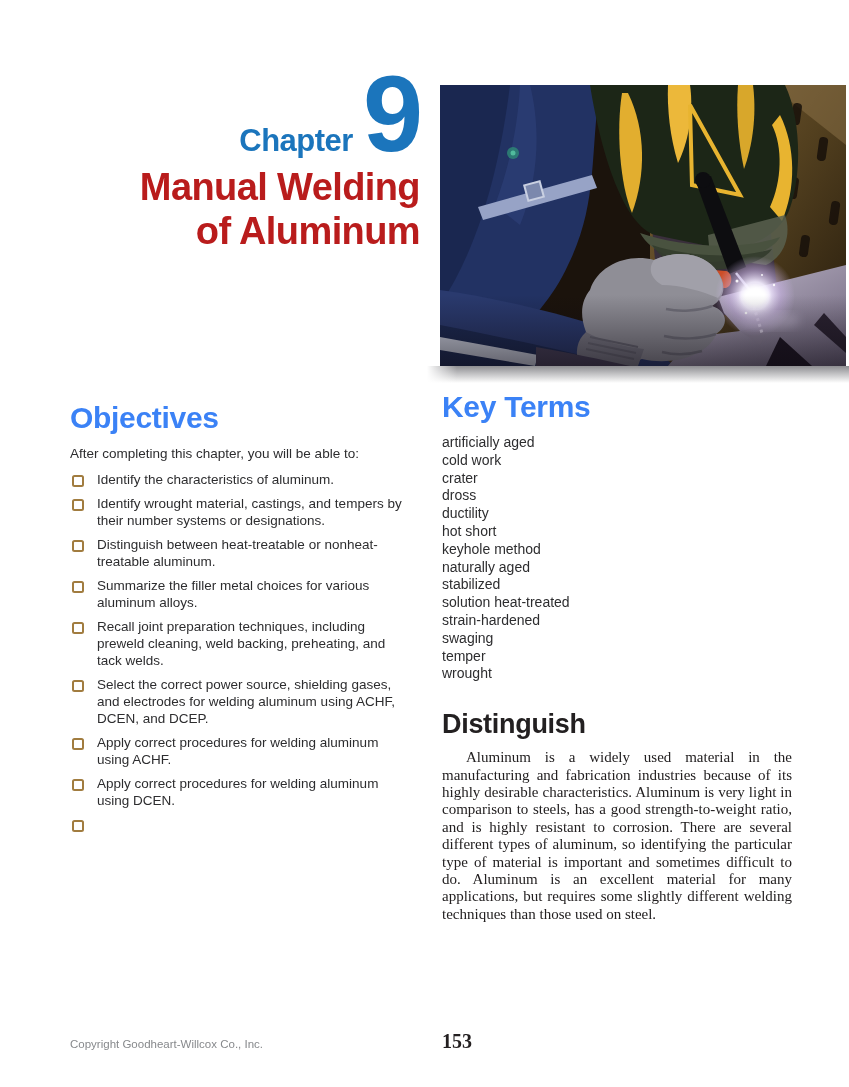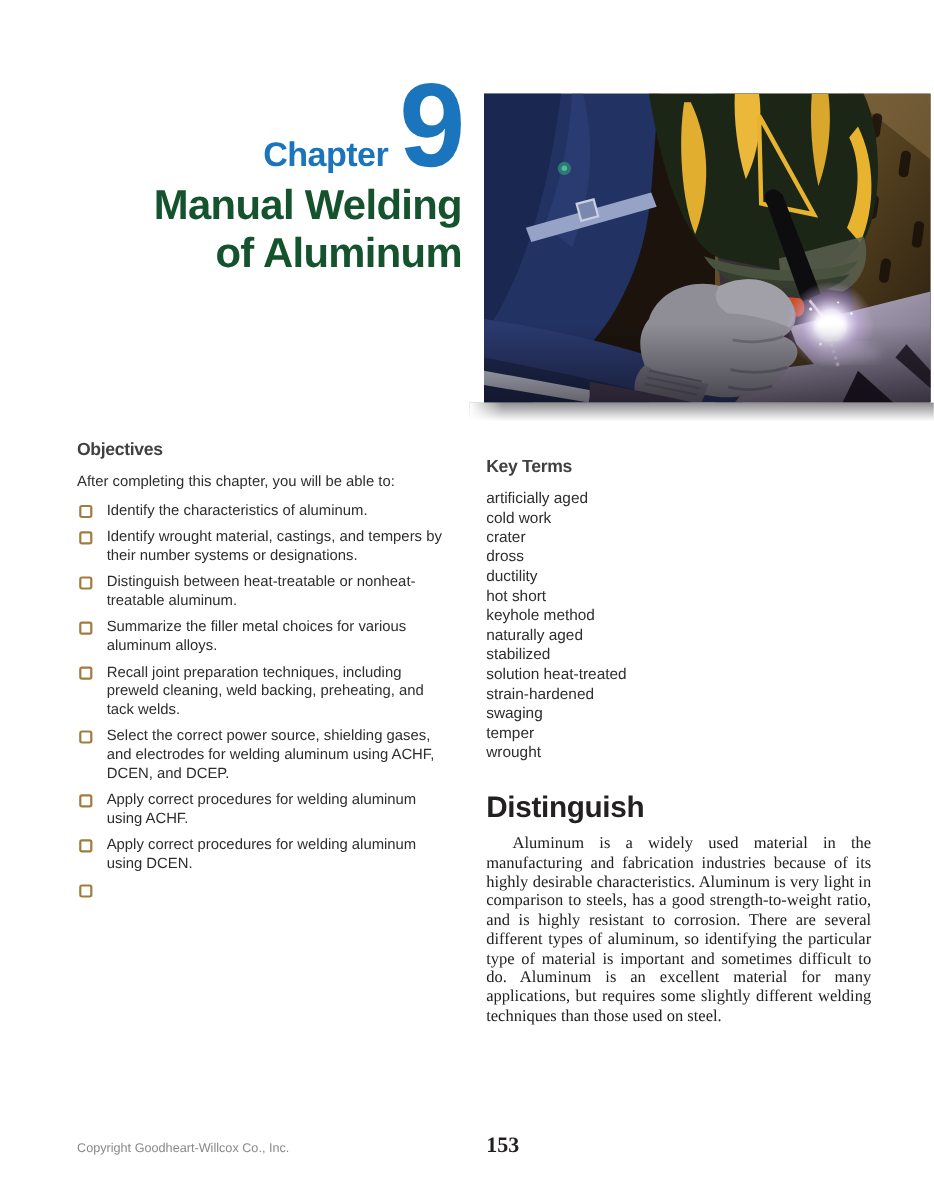--- a/index.html
+++ b/index.html
@@ -7,35 +7,35 @@
     position:relative; width:849px; height:1087px; background:#ffffff;
     overflow:hidden; font-family:"Liberation Sans", sans-serif;
   }
 
   
   .chapter-header { position:absolute; left:70px; top:70px; width:350px; text-align:right; }
   .chapter-line { display:flex; justify-content:flex-end; align-items:baseline; gap:10px; line-height:.82; }
   .chapter-word { font-size:31px; font-weight:bold; color:#1B75BC; letter-spacing:-.5px; }
   .chapter-num  { font-size:108px; font-weight:bold; color:#1B75BC; letter-spacing:-3px; }
   .chapter-title { margin:6px 0 0; font-size:38px; line-height:44px; font-weight:bold;
-                   color:#14532d; letter-spacing:-.6px; }
+                   color:#b91c1c; letter-spacing:-.6px; }
 
   
   .photo { position:absolute; left:440px; top:85px; width:406px; height:281px; margin:0; }
   .photo svg { display:block; }
   .photo-shadow { position:absolute; left:427px; top:366px; width:422px; height:17px;
     background:linear-gradient(to bottom, rgba(122,122,126,.85), rgba(255,255,255,0)); }
   .photo-shadow::before { content:""; position:absolute; left:0; top:0; bottom:0; width:30px;
     background:linear-gradient(to right, #ffffff, rgba(255,255,255,0)); }
 
   
   .col-left  { position:absolute; left:70px;  top:401px; width:342px; }
-  .col-right { position:absolute; left:442px; top:416px; width:350px; }
-
-  .h-gold { font-size:16px; font-weight:bold; color:#404040; margin:0 0 10px; letter-spacing:-.3px; }
+  .col-right { position:absolute; left:442px; top:390px; width:350px; }
+
+  .h-gold { font-size:30px; font-weight:bold; color:#3b82f6; margin:0 0 10px; letter-spacing:-.3px; }
   .h-black { font-size:27px; font-weight:bold; color:#232021; margin:26px 0 9px; letter-spacing:-.3px; }
 
   .obj-intro { font-size:13.5px; color:#2d2d2f; margin:0 0 9px; line-height:17px; }
   .obj-list { list-style:none; margin:0; padding:0; }
   .obj-item { position:relative; padding-left:27px; font-size:13.5px; line-height:17px;
               color:#2d2d2f; margin-bottom:7px; }
   .bullet { position:absolute; left:2px; top:3.5px; width:8px; height:8px;
             border:2px solid #A17C3F; border-radius:2.5px; background:#fff; }
 
   .terms-list { list-style:none; margin:0; padding:0; }

